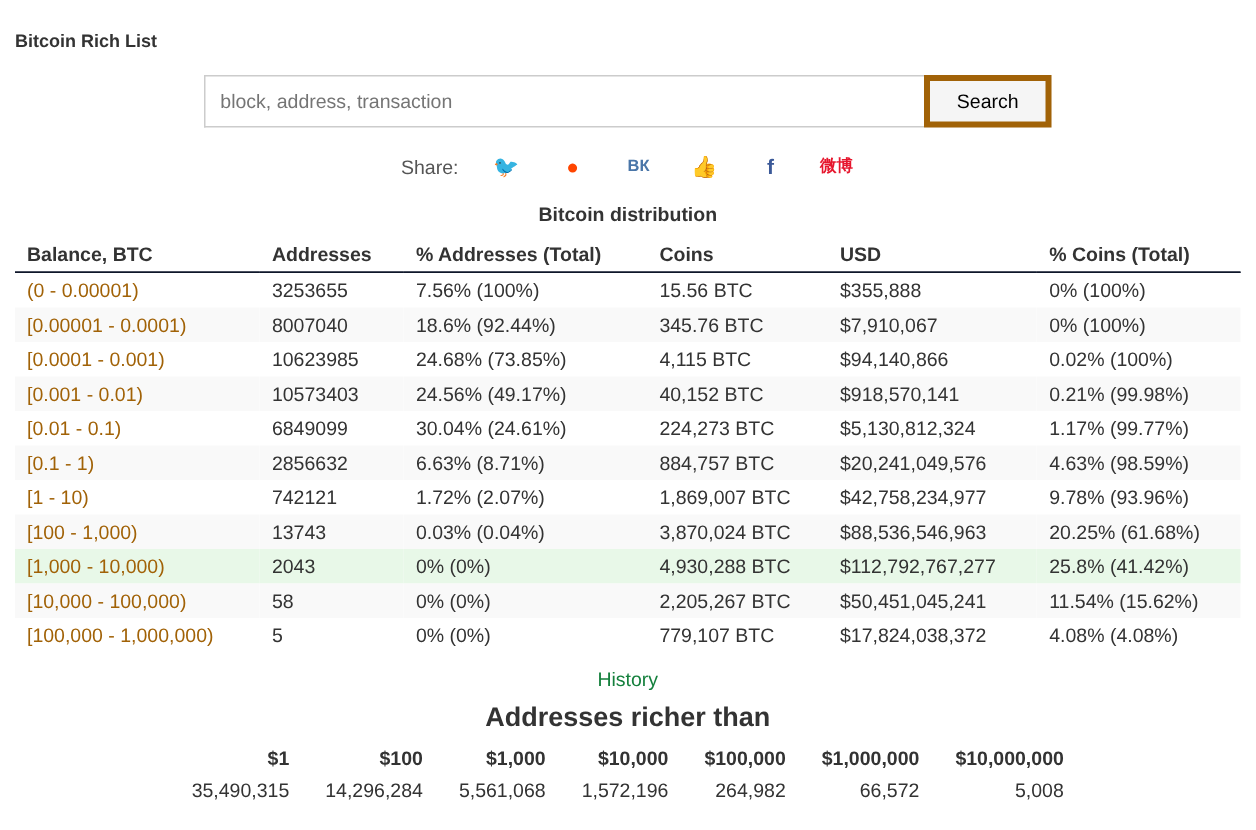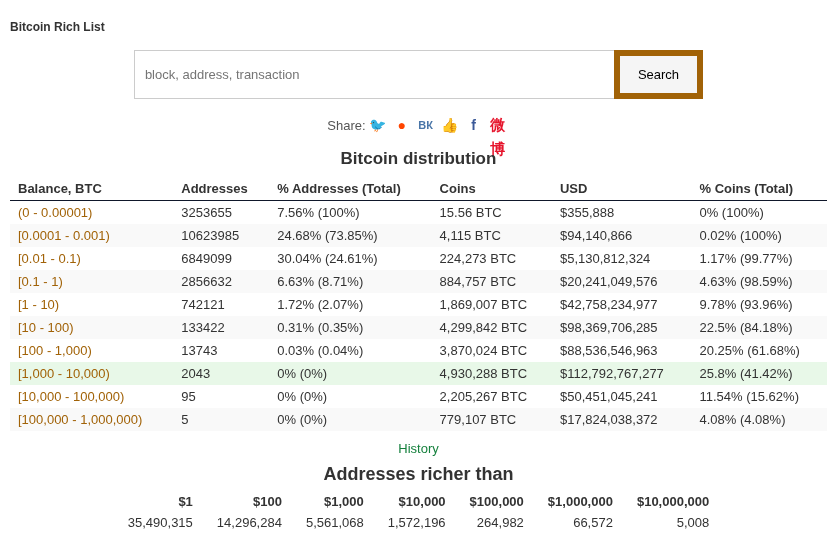--- a/index.html
+++ b/index.html
@@ -19,39 +19,39 @@
       font-weight: bold;
       margin-bottom: 16px;
     }
     .search-bar {
       display: flex;
       justify-content: center;
       margin-bottom: 14px;
     }
     .search-bar input {
       width: 480px;
-      padding: 16px 10px;
+      padding: 6px 10px;
       border: 1px solid #ccc;
       border-right: none;
       font-size: 13px;
       color: #1d4ed8;
       outline: none;
     }
     .search-bar button {
       padding: 6px 18px;
       background: #f5f5f5;
-      border: 6px solid #a16207;
+      border: 4px solid #a16207;
       font-size: 13px;
       cursor: pointer;
     }
     .share-bar {
       display: flex;
       justify-content: center;
       align-items: center;
-      gap: 0;
+      gap: 20px;
       margin-bottom: 12px;
     }
     .share-label {
       font-size: 13px;
       color: #555;
     }
     .share-icon {
       display: inline-block;
       width: 24px;
       height: 24px;
@@ -64,21 +64,21 @@
     }
     .share-twitter { color: #1da1f2; }
     .share-reddit { color: #ff4500; }
     .share-vk { color: #4a76a8; }
     .share-like { color: #3b5998; }
     .share-facebook { color: #3b5998; }
     .share-weibo { color: #e6162d; }
     .section-title {
       text-align: center;
       font-weight: bold;
-      font-size: 17px;
+      font-size: 13px;
       margin-bottom: 8px;
     }
     table.main-table {
       width: 100%;
       border-collapse: collapse;
       margin-bottom: 10px;
     }
     table.main-table th {
       text-align: left;
       font-weight: bold;
@@ -145,21 +145,21 @@
     <button>Search</button>
   </div>
 
   <div class="share-bar">
     <span class="share-label">Share:</span>
     <span class="share-icon share-twitter" title="Twitter">🐦</span>
     <span class="share-icon share-reddit" title="Reddit">●</span>
     <span class="share-icon share-vk" title="VK" style="font-size:11px;">ВК</span>
     <span class="share-icon share-like" title="Like">👍</span>
     <span class="share-icon share-facebook" title="Facebook" style="font-weight:bold;">f</span>
-    <span class="share-icon share-weibo" title="Weibo" style="font-size:15px;">微博</span>
+    <span class="share-icon share-weibo" title="Weibo" style="font-size:11px;">微博</span>
   </div>
 
   <div class="section-title">Bitcoin distribution</div>
 
   <table class="main-table">
     <thead>
       <tr>
         <th>Balance, BTC</th>
         <th>Addresses</th>
         <th>% Addresses (Total)</th>
@@ -171,28 +171,44 @@
     <tbody id="distribution-tbody">
     <tr>
           <td><a class="link-blue" href="#">(0 - 0.00001)</a></td>
           <td>3253655</td>
           <td>7.56% (100%)</td>
           <td>15.56 BTC</td>
           <td>$355,888</td>
           <td>0% (100%)</td>
         </tr>
         <tr>
+          <td><a class="link-blue" href="#">[0.00001 - 0.0001)</a></td>
+          <td>8007040</td>
+          <td>18.6% (92.44%)</td>
+          <td>345.76 BTC</td>
+          <td>$7,910,067</td>
+          <td>0% (100%)</td>
+        </tr>
+        <tr>
           <td><a class="link-blue" href="#">[0.0001 - 0.001)</a></td>
           <td>10623985</td>
           <td>24.68% (73.85%)</td>
           <td>4,115 BTC</td>
           <td>$94,140,866</td>
           <td>0.02% (100%)</td>
         </tr>
         <tr>
+          <td><a class="link-blue" href="#">[0.001 - 0.01)</a></td>
+          <td>10573403</td>
+          <td>24.56% (49.17%)</td>
+          <td>40,152 BTC</td>
+          <td>$918,570,141</td>
+          <td>0.21% (99.98%)</td>
+        </tr>
+        <tr>
           <td><a class="link-blue" href="#">[0.01 - 0.1)</a></td>
           <td>6849099</td>
           <td>30.04% (24.61%)</td>
           <td>224,273 BTC</td>
           <td>$5,130,812,324</td>
           <td>1.17% (99.77%)</td>
         </tr>
         <tr>
           <td><a class="link-blue" href="#">[0.1 - 1)</a></td>
           <td>2856632</td>
@@ -201,48 +217,40 @@
           <td>$20,241,049,576</td>
           <td>4.63% (98.59%)</td>
         </tr>
         <tr>
           <td><a class="link-blue" href="#">[1 - 10)</a></td>
           <td>742121</td>
           <td>1.72% (2.07%)</td>
           <td>1,869,007 BTC</td>
           <td>$42,758,234,977</td>
           <td>9.78% (93.96%)</td>
-        </tr>
-        <tr>
-          <td><a class="link-blue" href="#">[10 - 100)</a></td>
-          <td>133422</td>
-          <td>0.31% (0.35%)</td>
-          <td>4,299,842 BTC</td>
-          <td>$98,369,706,285</td>
-          <td>22.5% (84.18%)</td>
         </tr>
         <tr>
           <td><a class="link-blue" href="#">[100 - 1,000)</a></td>
           <td>13743</td>
           <td>0.03% (0.04%)</td>
           <td>3,870,024 BTC</td>
           <td>$88,536,546,963</td>
           <td>20.25% (61.68%)</td>
         </tr>
         <tr class="highlighted-row">
           <td><a class="link-blue" href="#">[1,000 - 10,000)</a></td>
           <td>2043</td>
           <td>0% (0%)</td>
           <td>4,930,288 BTC</td>
           <td>$112,792,767,277</td>
           <td>25.8% (41.42%)</td>
         </tr>
         <tr>
           <td><a class="link-blue" href="#">[10,000 - 100,000)</a></td>
-          <td>95</td>
+          <td>58</td>
           <td>0% (0%)</td>
           <td>2,205,267 BTC</td>
           <td>$50,451,045,241</td>
           <td>11.54% (15.62%)</td>
         </tr>
         <tr>
           <td><a class="link-blue" href="#">[100,000 - 1,000,000)</a></td>
           <td>5</td>
           <td>0% (0%)</td>
           <td>779,107 BTC</td>

